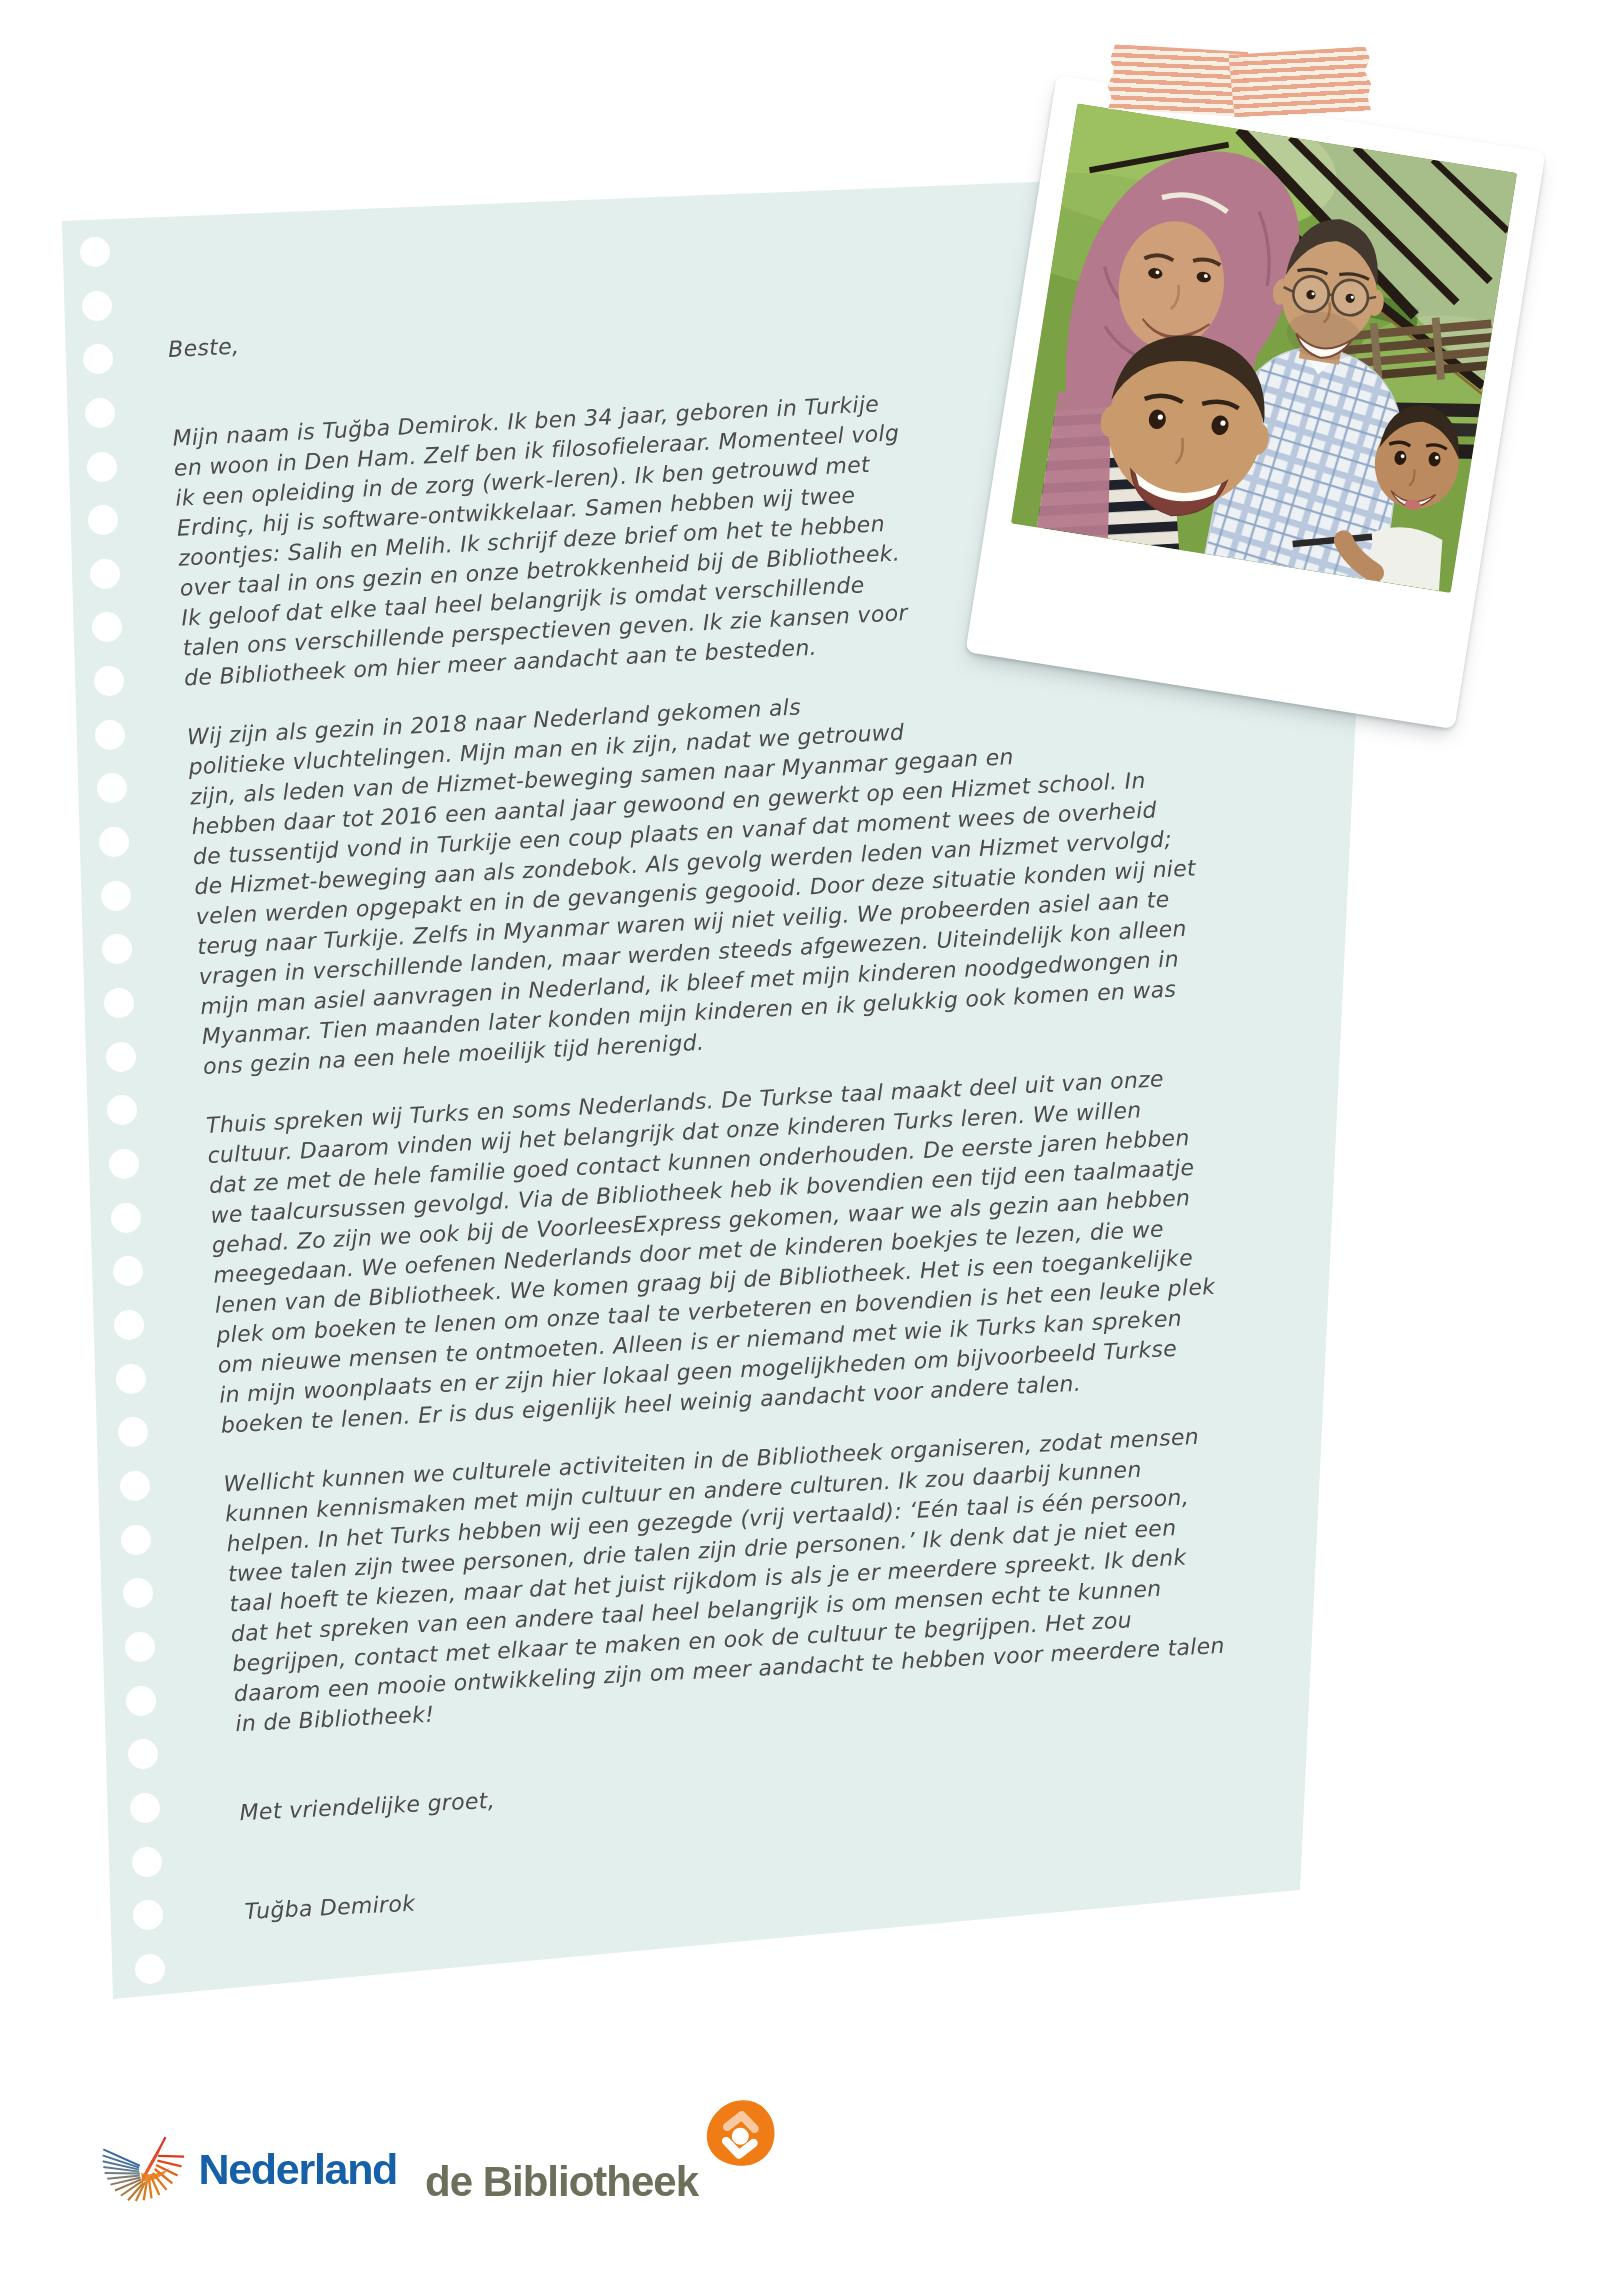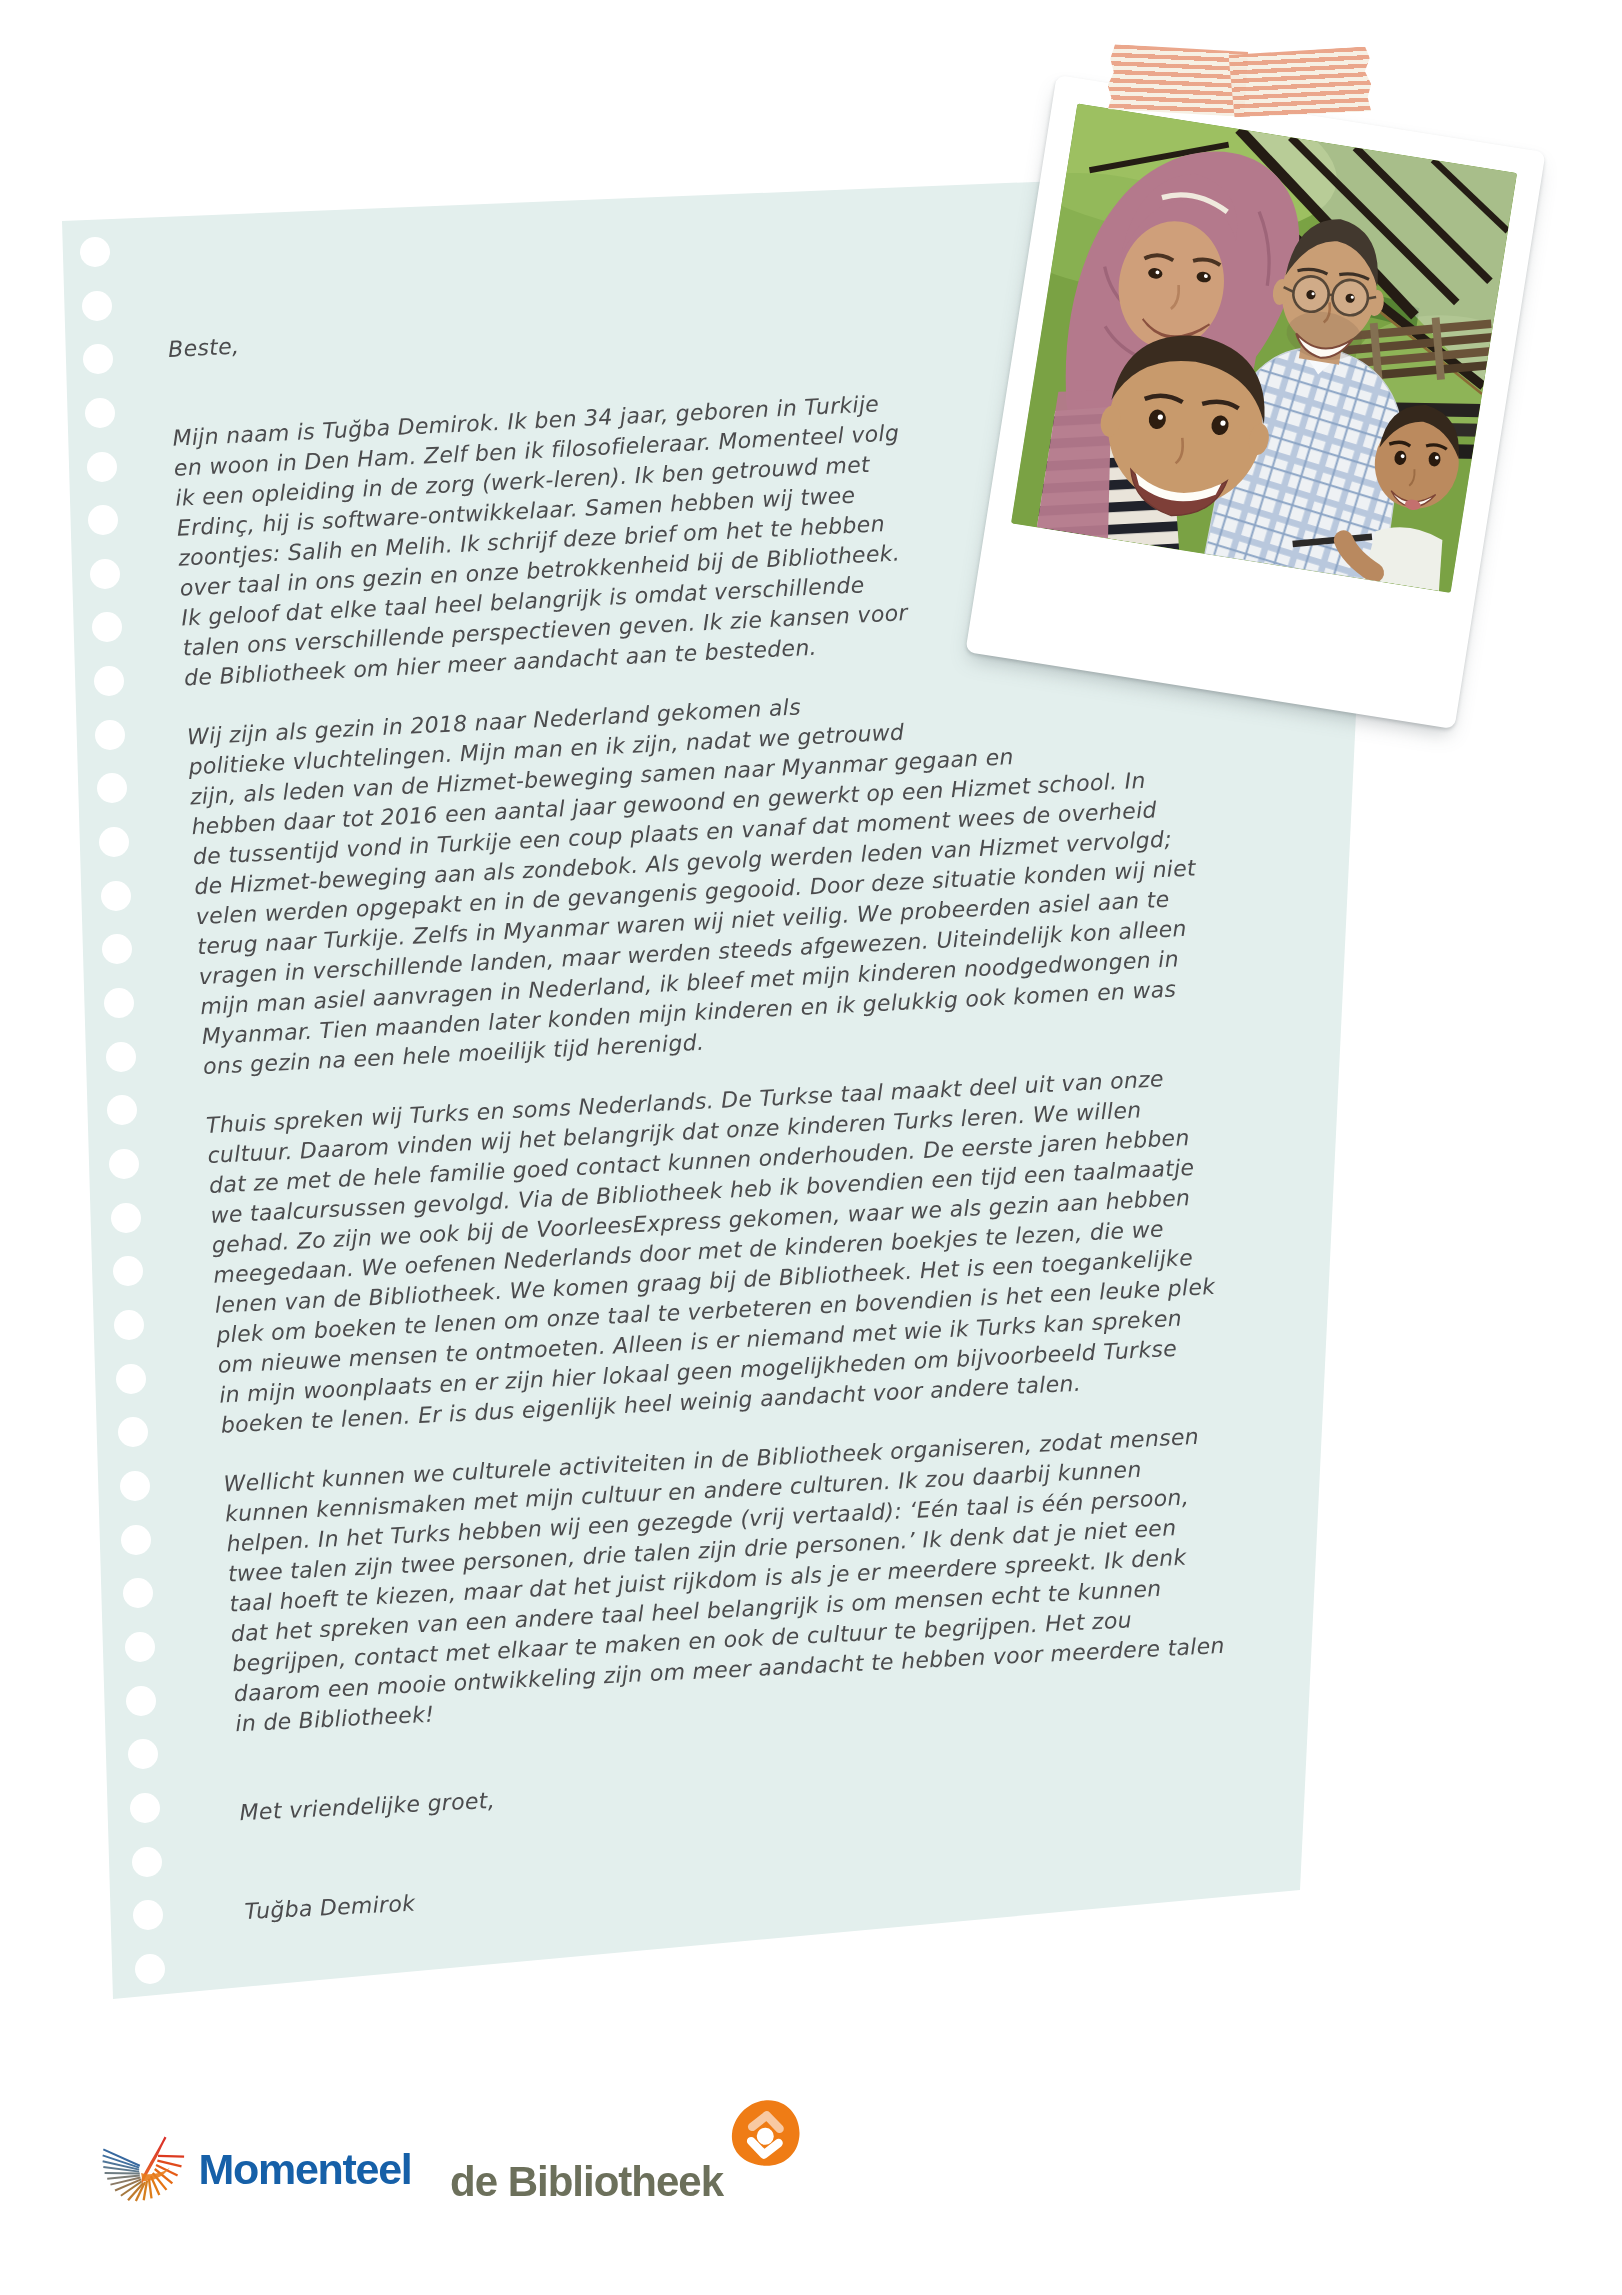--- a/index.html
+++ b/index.html
@@ -35,21 +35,21 @@
       background:repeating-linear-gradient(180deg,#e9a083 0 4.3px,#f6efe2 4.3px 8.5px);}
   .tp1{left:0;top:5.2px;width:139px;height:67px;transform:rotate(2.5deg);
       clip-path:polygon(4% 0,100% 3%,99% 100%,1% 97%,3% 80%,0 62%,4% 42%,1% 22%);}
   .tp2{left:122px;top:7.9px;width:141px;height:65px;transform:rotate(-3deg);
       clip-path:polygon(0 2%,97% 0,100% 18%,96% 38%,100% 58%,97% 78%,99% 100%,2% 98%);}
 
   
   .rijnbrink{position:absolute;left:102px;top:2135px;display:flex;align-items:center;gap:10.5px;}
   .rijnbrink-word{font-family:"Liberation Sans",sans-serif;font-weight:700;font-size:43px;
                   letter-spacing:-1.3px;color:#1660a8;}
-  .bibliotheek{position:absolute;left:450px;top:2099px;width:366px;height:118px;}
+  .bibliotheek{position:absolute;left:425px;top:2099px;width:366px;height:118px;}
   .bibliotheek-word{position:absolute;left:0;top:59px;font-family:"Liberation Sans",sans-serif;
                   font-weight:700;font-size:42px;letter-spacing:-1px;color:#6c705b;}
   .pebble{position:absolute;left:280px;top:0;transform:rotate(4deg);}
 </style>
 </head>
 <body>
 
 <div class="canvas">
 
   <div class="paper">
@@ -295,21 +295,21 @@
         <line x1="75" y1="63" x2="88" y2="92" stroke="#e17b16"></line>
         <line x1="78" y1="58" x2="99" y2="84" stroke="#e47414"></line>
         <line x1="81" y1="52" x2="108" y2="74" stroke="#e56a14"></line>
         <line x1="83" y1="46" x2="116" y2="62" stroke="#e55c17"></line>
         <line x1="85" y1="39" x2="122" y2="48" stroke="#e04a1c"></line>
         <line x1="86" y1="32" x2="126" y2="33" stroke="#dc3a20"></line>
       </g>
       <path d="M96,2 C84,26 72,44 64,60 C60,66 60,70 62,74 C66,66 74,52 84,34 C90,22 94,12 99,4 Z" fill="url(#rg)"></path>
       <path d="M60,58 C72,62 90,60 104,50 C92,66 74,72 62,70 Z" fill="#e87c1c" opacity=".9"></path>
     </svg>
-    <span class="rijnbrink-word">Momenteel</span>
+    <span class="rijnbrink-word">Nederland</span>
   </div>
 
   <div class="bibliotheek">
     <span class="bibliotheek-word">de Bibliotheek</span>
     <svg class="pebble" width="71" height="68" viewBox="0 0 108 104">
       <path d="M52,2 C24,6 4,30 3,56 C2,82 22,101 52,102 C82,103 105,84 106,54 C107,24 84,-2 52,2 Z" fill="#ef7c15"></path>
       <path d="M33,44 L54,25 L75,44" stroke="#f8c9a2" stroke-width="13" fill="none" stroke-linecap="round" stroke-linejoin="round"></path>
       <circle cx="54" cy="57" r="13" fill="#ffffff"></circle>
       <path d="M33,66 L54,85 L75,66" stroke="#ffffff" stroke-width="13" fill="none" stroke-linecap="round" stroke-linejoin="round"></path>
     </svg>

